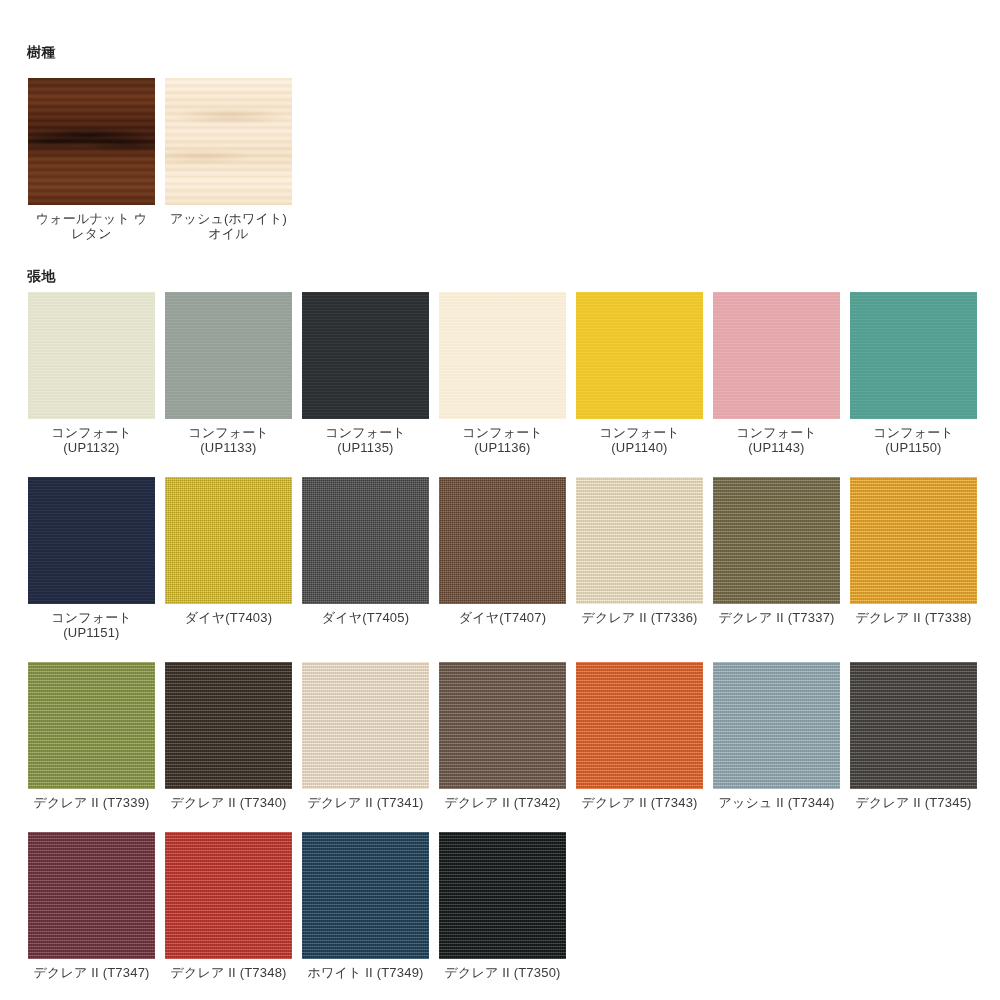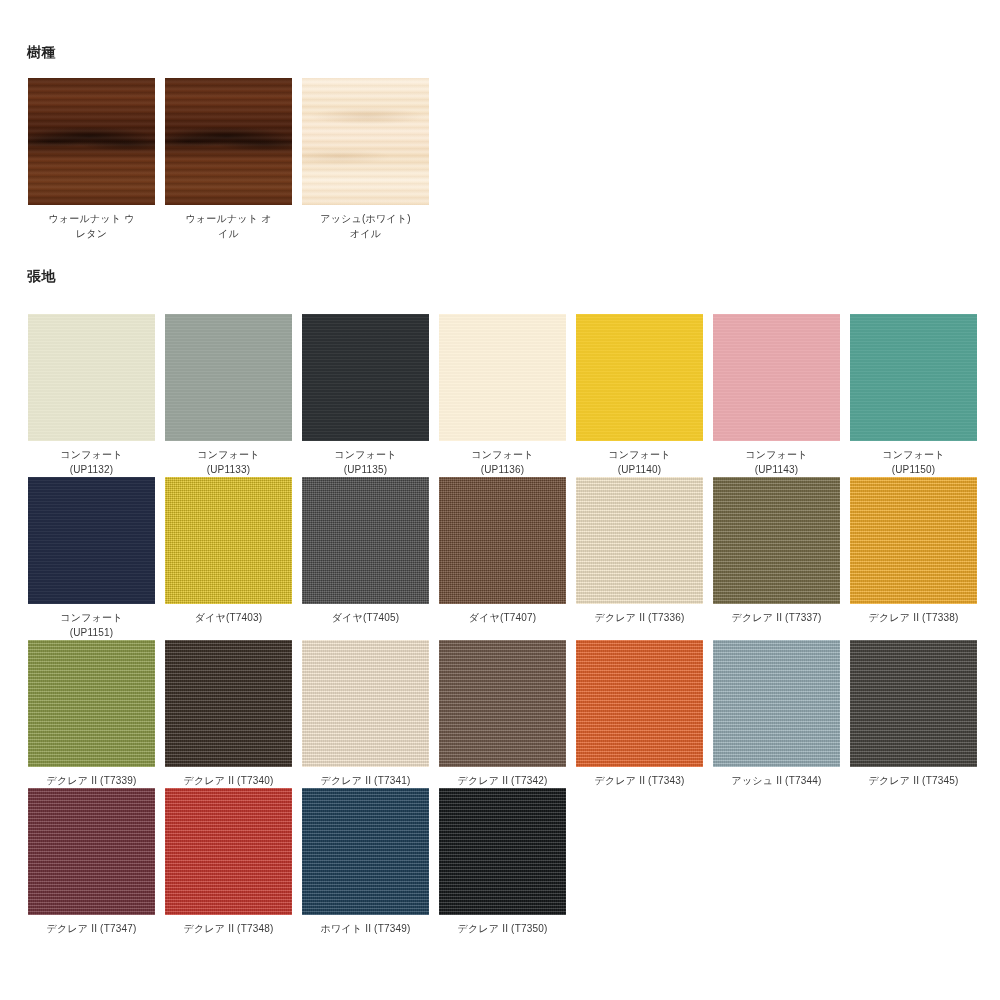--- a/index.html
+++ b/index.html
@@ -42,43 +42,43 @@
 
   
   #wood-grid {
     left: 28px;
     top: 78px;
     grid-template-columns: repeat(3, 127px);
   }
   
   #fabric-grid {
     left: 28px;
-    top: 314px;
+    top: 292px;
     grid-template-columns: repeat(7, 127px);
-    row-gap: 0;
+    row-gap: 22px;
   }
 
   .swatch-cell {
     width: 127px;
     display: flex;
     flex-direction: column;
     align-items: center;
   }
 
   .chip {
     width: 127px;
     height: 127px;
     display: block;
     position: relative;
     overflow: hidden;
   }
 
   .chip-label {
     margin-top: 6px;
-    font-size: 10px;
+    font-size: 13px;
     line-height: 15px;
     text-align: center;
     color: #3a3a3a;
     white-space: pre-line;
     letter-spacing: 0.2px;
   }
 
   
   .grain {
     position: absolute;
@@ -122,27 +122,20 @@
   <div class="grid" id="wood-grid">
       <div class="swatch-cell">
         <div class="chip">
           <div class="grain grain-dark"></div>
         </div>
         <div class="chip-label">ウォールナット ウ
 レタン</div>
       </div>
       <div class="swatch-cell">
         <div class="chip">
-          <div class="grain grain-dark"></div>
-        </div>
-        <div class="chip-label">ウォールナット オ
-イル</div>
-      </div>
-      <div class="swatch-cell">
-        <div class="chip">
           <div class="grain grain-light"></div>
         </div>
         <div class="chip-label">アッシュ(ホワイト)
 オイル</div>
       </div>
     </div>
 
   <h2 class="section-title" id="fabric-section-title">張地</h2>
 
   <div class="grid" id="fabric-grid">

